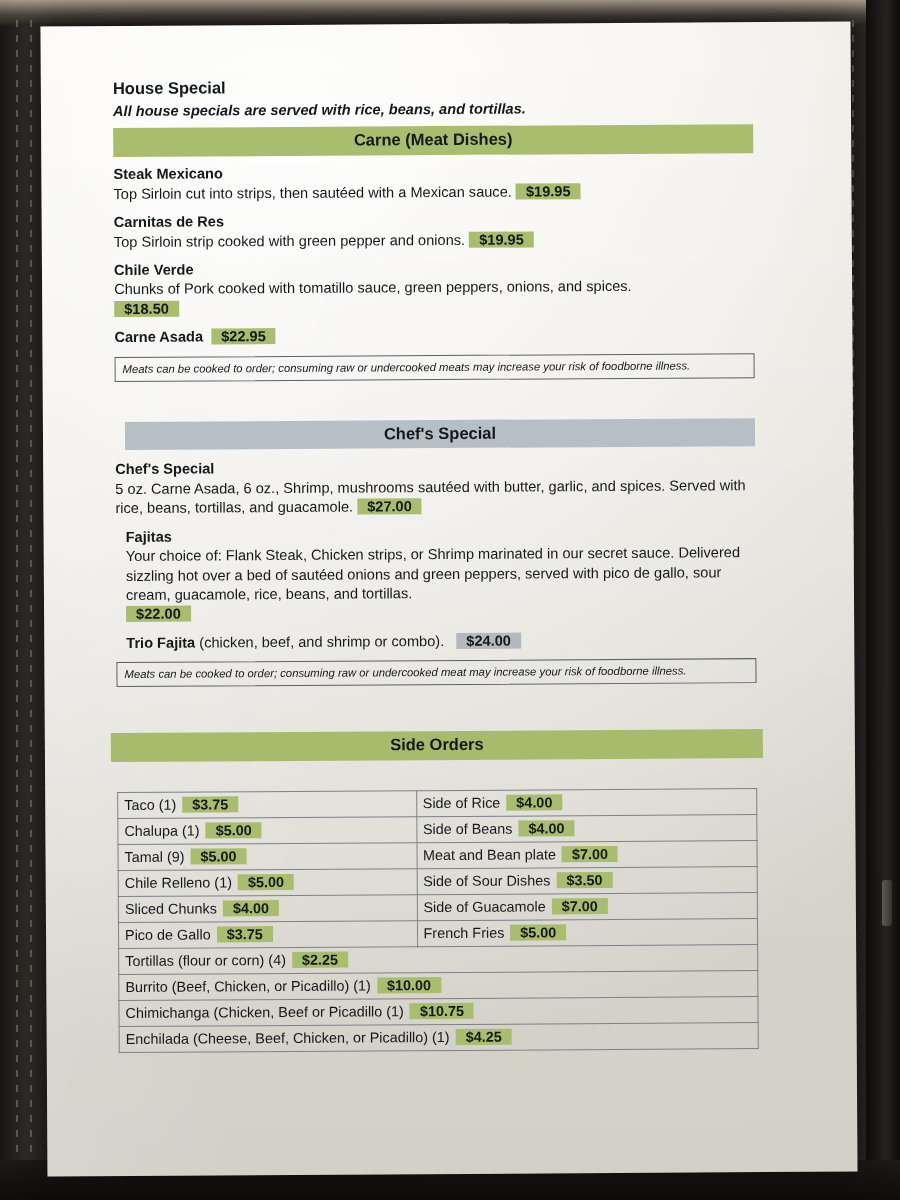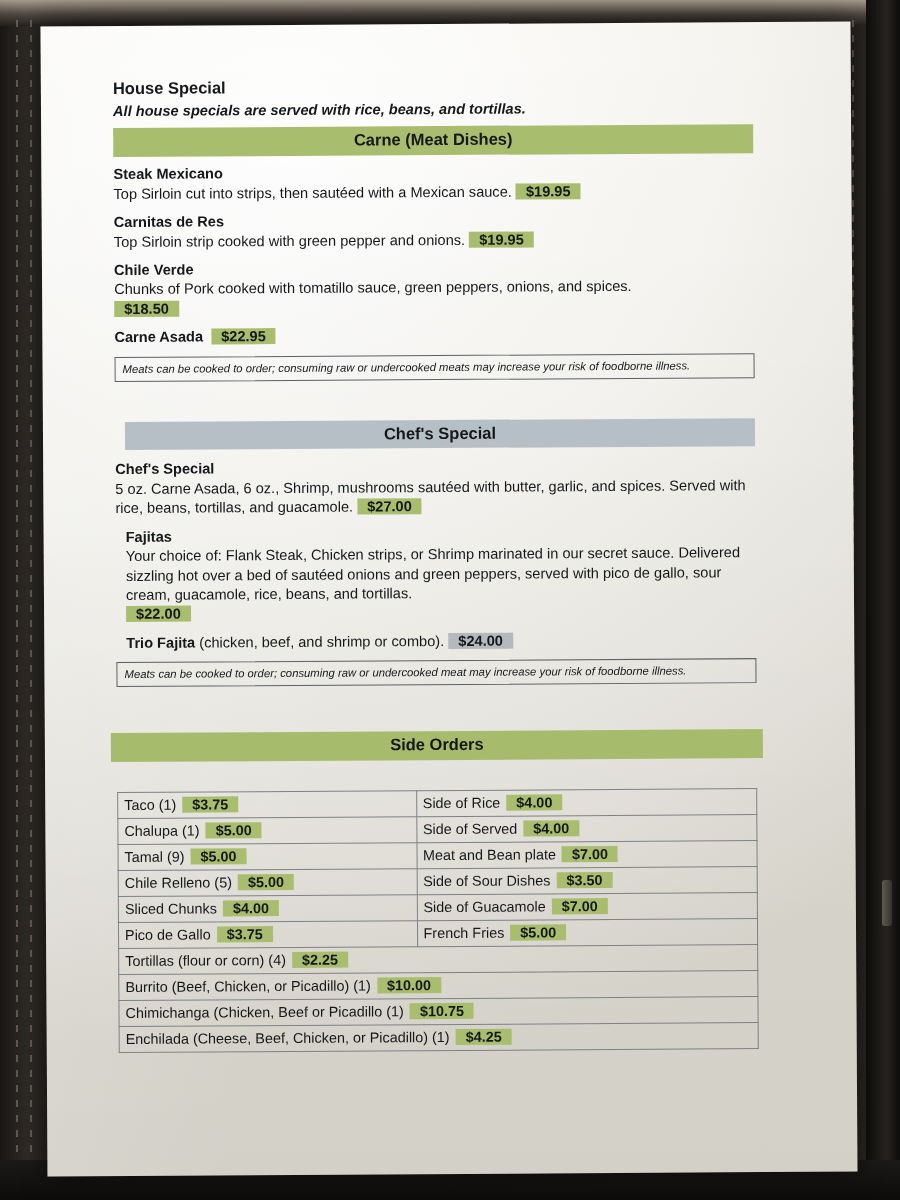--- a/index.html
+++ b/index.html
@@ -95,20 +95,21 @@
   }
 
   .hl {
     background: #a9bd6f;
     padding: 0 10px;
     font-weight: bold;
     white-space: nowrap;
   }
   .hl.gray {
     background: #b4b9bd;
+    margin-left: 8px;
   }
 
   h2.section-title {
     margin: 0 0 2px 0;
     font-size: 16.5px;
     font-weight: bold;
   }
   .section-sub {
     margin: 0 0 7px 0;
     font-weight: bold;
@@ -280,28 +281,28 @@
       <div class="band wide-green">Side Orders</div>
 
       <table class="sides">
         <tbody>
           <tr>
             <td><span class="name-txt">Taco (1)</span><span class="hl">$3.75</span></td>
             <td><span class="name-txt">Side of Rice</span><span class="hl">$4.00</span></td>
           </tr>
           <tr>
             <td><span class="name-txt">Chalupa (1)</span><span class="hl">$5.00</span></td>
-            <td><span class="name-txt">Side of Served</span><span class="hl">$4.00</span></td>
+            <td><span class="name-txt">Side of Beans</span><span class="hl">$4.00</span></td>
           </tr>
           <tr>
             <td><span class="name-txt">Tamal (9)</span><span class="hl">$5.00</span></td>
             <td><span class="name-txt">Meat and Bean plate</span><span class="hl">$7.00</span></td>
           </tr>
           <tr>
-            <td><span class="name-txt">Chile Relleno (5)</span><span class="hl">$5.00</span></td>
+            <td><span class="name-txt">Chile Relleno (1)</span><span class="hl">$5.00</span></td>
             <td><span class="name-txt">Side of Sour Dishes</span><span class="hl">$3.50</span></td>
           </tr>
           <tr>
             <td><span class="name-txt">Sliced Chunks</span><span class="hl">$4.00</span></td>
             <td><span class="name-txt">Side of Guacamole</span><span class="hl">$7.00</span></td>
           </tr>
           <tr>
             <td><span class="name-txt">Pico de Gallo</span><span class="hl">$3.75</span></td>
             <td><span class="name-txt">French Fries</span><span class="hl">$5.00</span></td>
           </tr>

